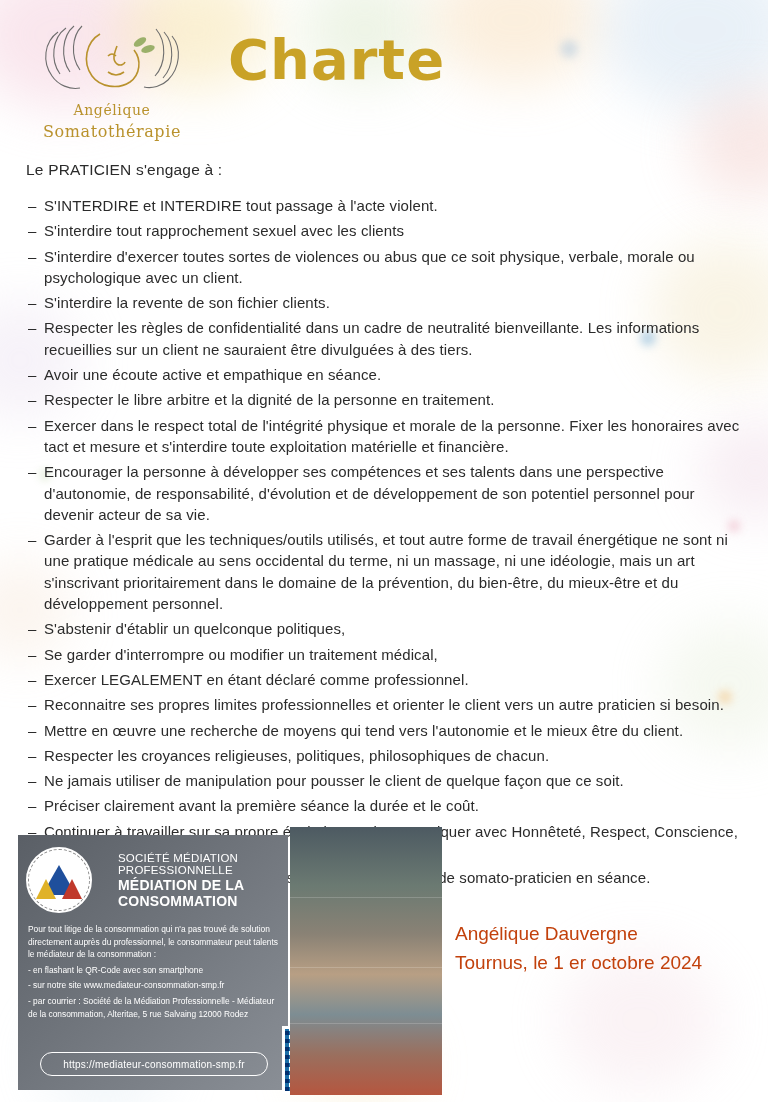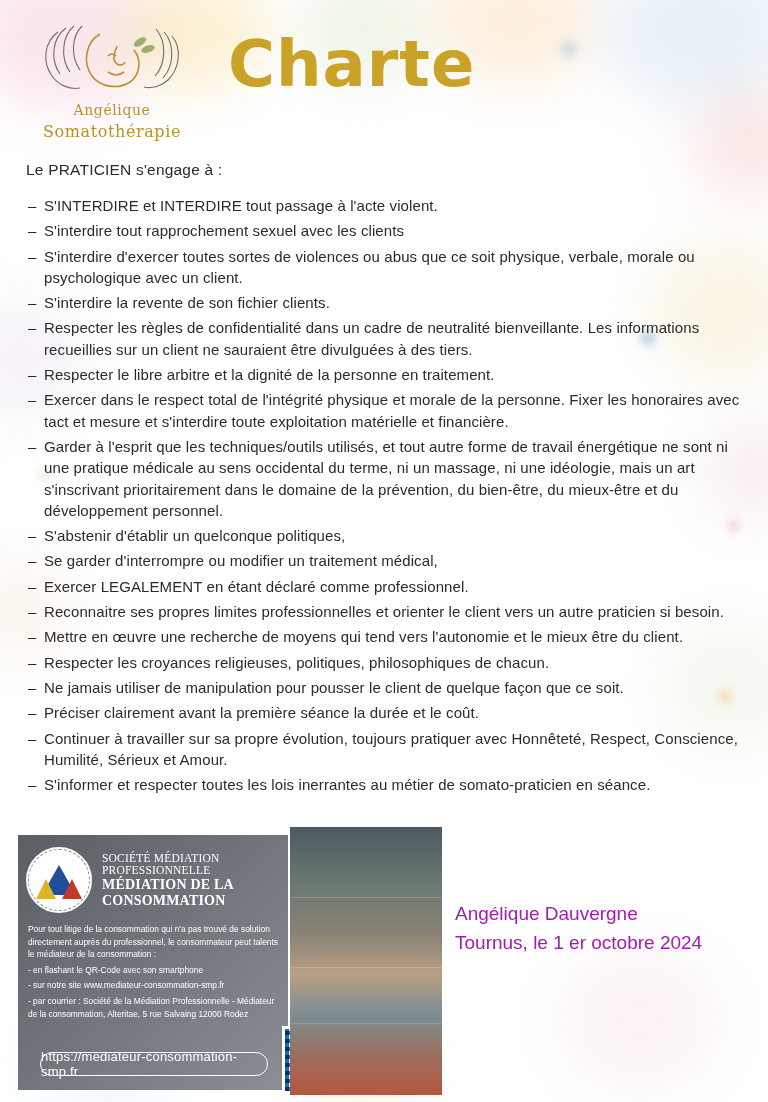--- a/index.html
+++ b/index.html
@@ -78,21 +78,21 @@
     letter-spacing: .6px;
   }
   .logo-text-1 { top: 86px; font-size: 14px; }
   .logo-text-2 { top: 106px; font-size: 16px; }
 
   .doc-title {
     position: absolute;
     left: 228px;
     top: 32px;
     font-family: "DejaVu Sans", sans-serif;
-    font-size: 64px;
+    font-size: 56px;
     font-weight: 700;
     color: #c9a227;
     letter-spacing: 1px;
     line-height: 1;
   }
 
   
   .content {
     position: relative;
     z-index: 2;
@@ -183,21 +183,21 @@
     border-left: 10px solid transparent;
     border-right: 10px solid transparent;
     border-bottom: 20px solid #c0392b;
   }
   .smp-seal .ring-text {
     position: absolute;
     inset: 0;
     border-radius: 50%;
     border: 1px dashed #888;
   }
-  .smp-titles { margin-left: 10px; font-family: Liberation Serif, serif; }
+  .smp-titles { margin-left: 26px; }
   .smp-l1 {
     font-size: 11.5px;
     letter-spacing: .2px;
     font-weight: 400;
   }
   .smp-l2 {
     font-size: 14px;
     font-weight: 700;
     letter-spacing: .2px;
     margin-top: 1px;
@@ -212,21 +212,21 @@
     position: absolute;
     left: 22px;
     bottom: 14px;
     width: 226px;
     height: 22px;
     border: 1px solid #ffffff;
     border-radius: 12px;
     display: flex;
     align-items: center;
     justify-content: center;
-    font-size: 13px;
+    font-size: 10px;
     letter-spacing: .2px;
   }
   .qr {
     position: absolute;
     left: 282px;
     bottom: 8px;
     width: 62px;
     height: 62px;
     background:
       repeating-linear-gradient(90deg,#1b6fa8 0 4px,#ffffff 4px 8px),
@@ -245,24 +245,24 @@
   }
   .photo .band {
     position: absolute;
     left: 0; right: 0;
     height: 1px;
     background: rgba(255,255,255,.18);
   }
   .signature {
     position: absolute;
     left: 455px;
-    top: 72px;
+    top: 92px;
     font-size: 19px;
     line-height: 1.55;
-    color: #a21caf;
+    color: #c2410c;
   }
 </style>
 </head>
 <body>
 
 <div class="bg-layer">
   <div class="blob b1"></div>
     <div class="blob b2"></div>
     <div class="blob b3"></div>
   <div class="blob b4"></div>
@@ -316,22 +316,24 @@
 
 <div class="content">
   <div class="intro">Le PRATICIEN s'engage à :</div>
 
   <ul class="charter">
     <li>S'INTERDIRE et INTERDIRE tout passage à l'acte violent.</li>
     <li>S'interdire tout rapprochement sexuel avec les clients</li>
     <li>S'interdire d'exercer toutes sortes de violences ou abus que ce soit physique, verbale, morale ou psychologique avec un client.</li>
     <li>S'interdire la revente de son fichier clients.</li>
     <li>Respecter les règles de confidentialité dans un cadre de neutralité bienveillante. Les informations recueillies sur un client ne sauraient être divulguées à des tiers.</li>
+    <li>Avoir une écoute active et empathique en séance.</li>
     <li>Respecter le libre arbitre et la dignité de la personne en traitement.</li>
     <li>Exercer dans le respect total de l'intégrité physique et morale de la personne. Fixer les honoraires avec tact et mesure et s'interdire toute exploitation matérielle et financière.</li>
+    <li>Encourager la personne à développer ses compétences et ses talents dans une perspective d'autonomie, de responsabilité, d'évolution et de développement de son potentiel personnel pour devenir acteur de sa vie.</li>
     <li>Garder à l'esprit que les techniques/outils utilisés, et tout autre forme de travail énergétique ne sont ni une pratique médicale au sens occidental du terme, ni un massage, ni une idéologie, mais un art s'inscrivant prioritairement dans le domaine de la prévention, du bien-être, du mieux-être et du développement personnel.</li>
     <li>S'abstenir d'établir un quelconque politiques,</li>
     <li>Se garder d'interrompre ou modifier un traitement médical,</li>
     <li>Exercer LEGALEMENT en étant déclaré comme professionnel.</li>
     <li>Reconnaitre ses propres limites professionnelles et orienter le client vers un autre praticien si besoin.</li>
     <li>Mettre en œuvre une recherche de moyens qui tend vers l'autonomie et le mieux être du client.</li>
     <li>Respecter les croyances religieuses, politiques, philosophiques de chacun.</li>
     <li>Ne jamais utiliser de manipulation pour pousser le client de quelque façon que ce soit.</li>
     <li>Préciser clairement avant la première séance la durée et le coût.</li>
     <li>Continuer à travailler sur sa propre évolution, toujours pratiquer avec Honnêteté, Respect, Conscience, Humilité, Sérieux et Amour.</li>

